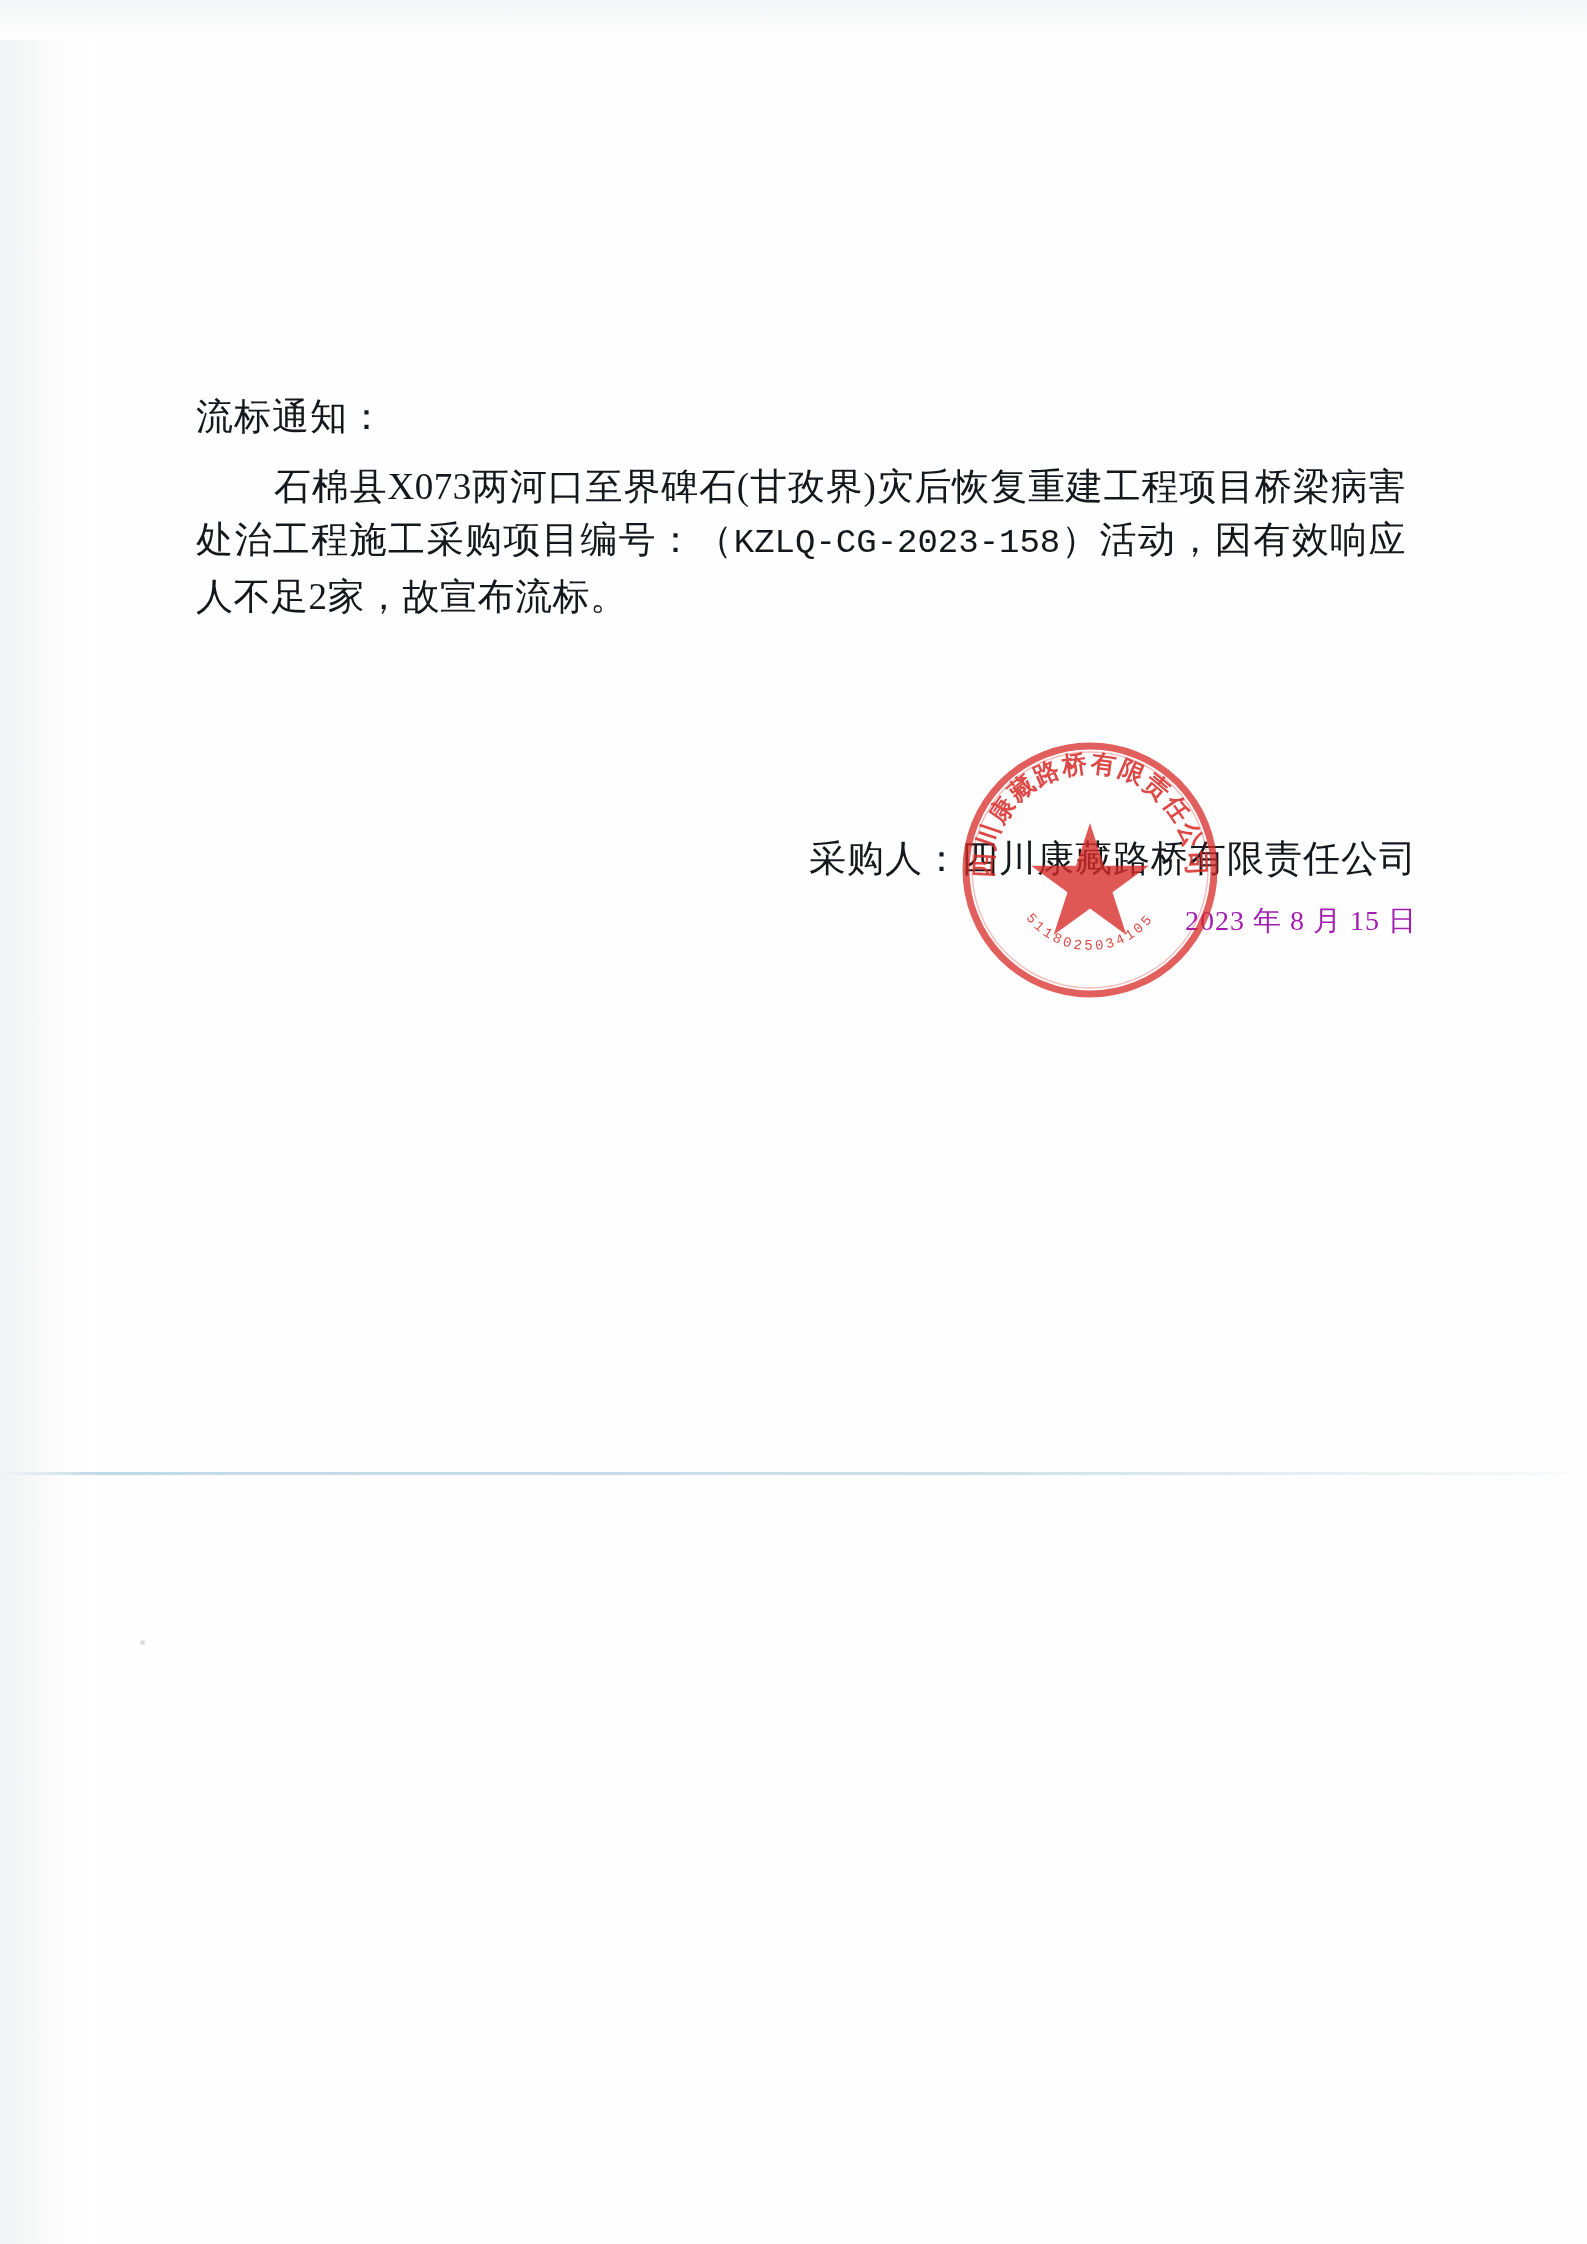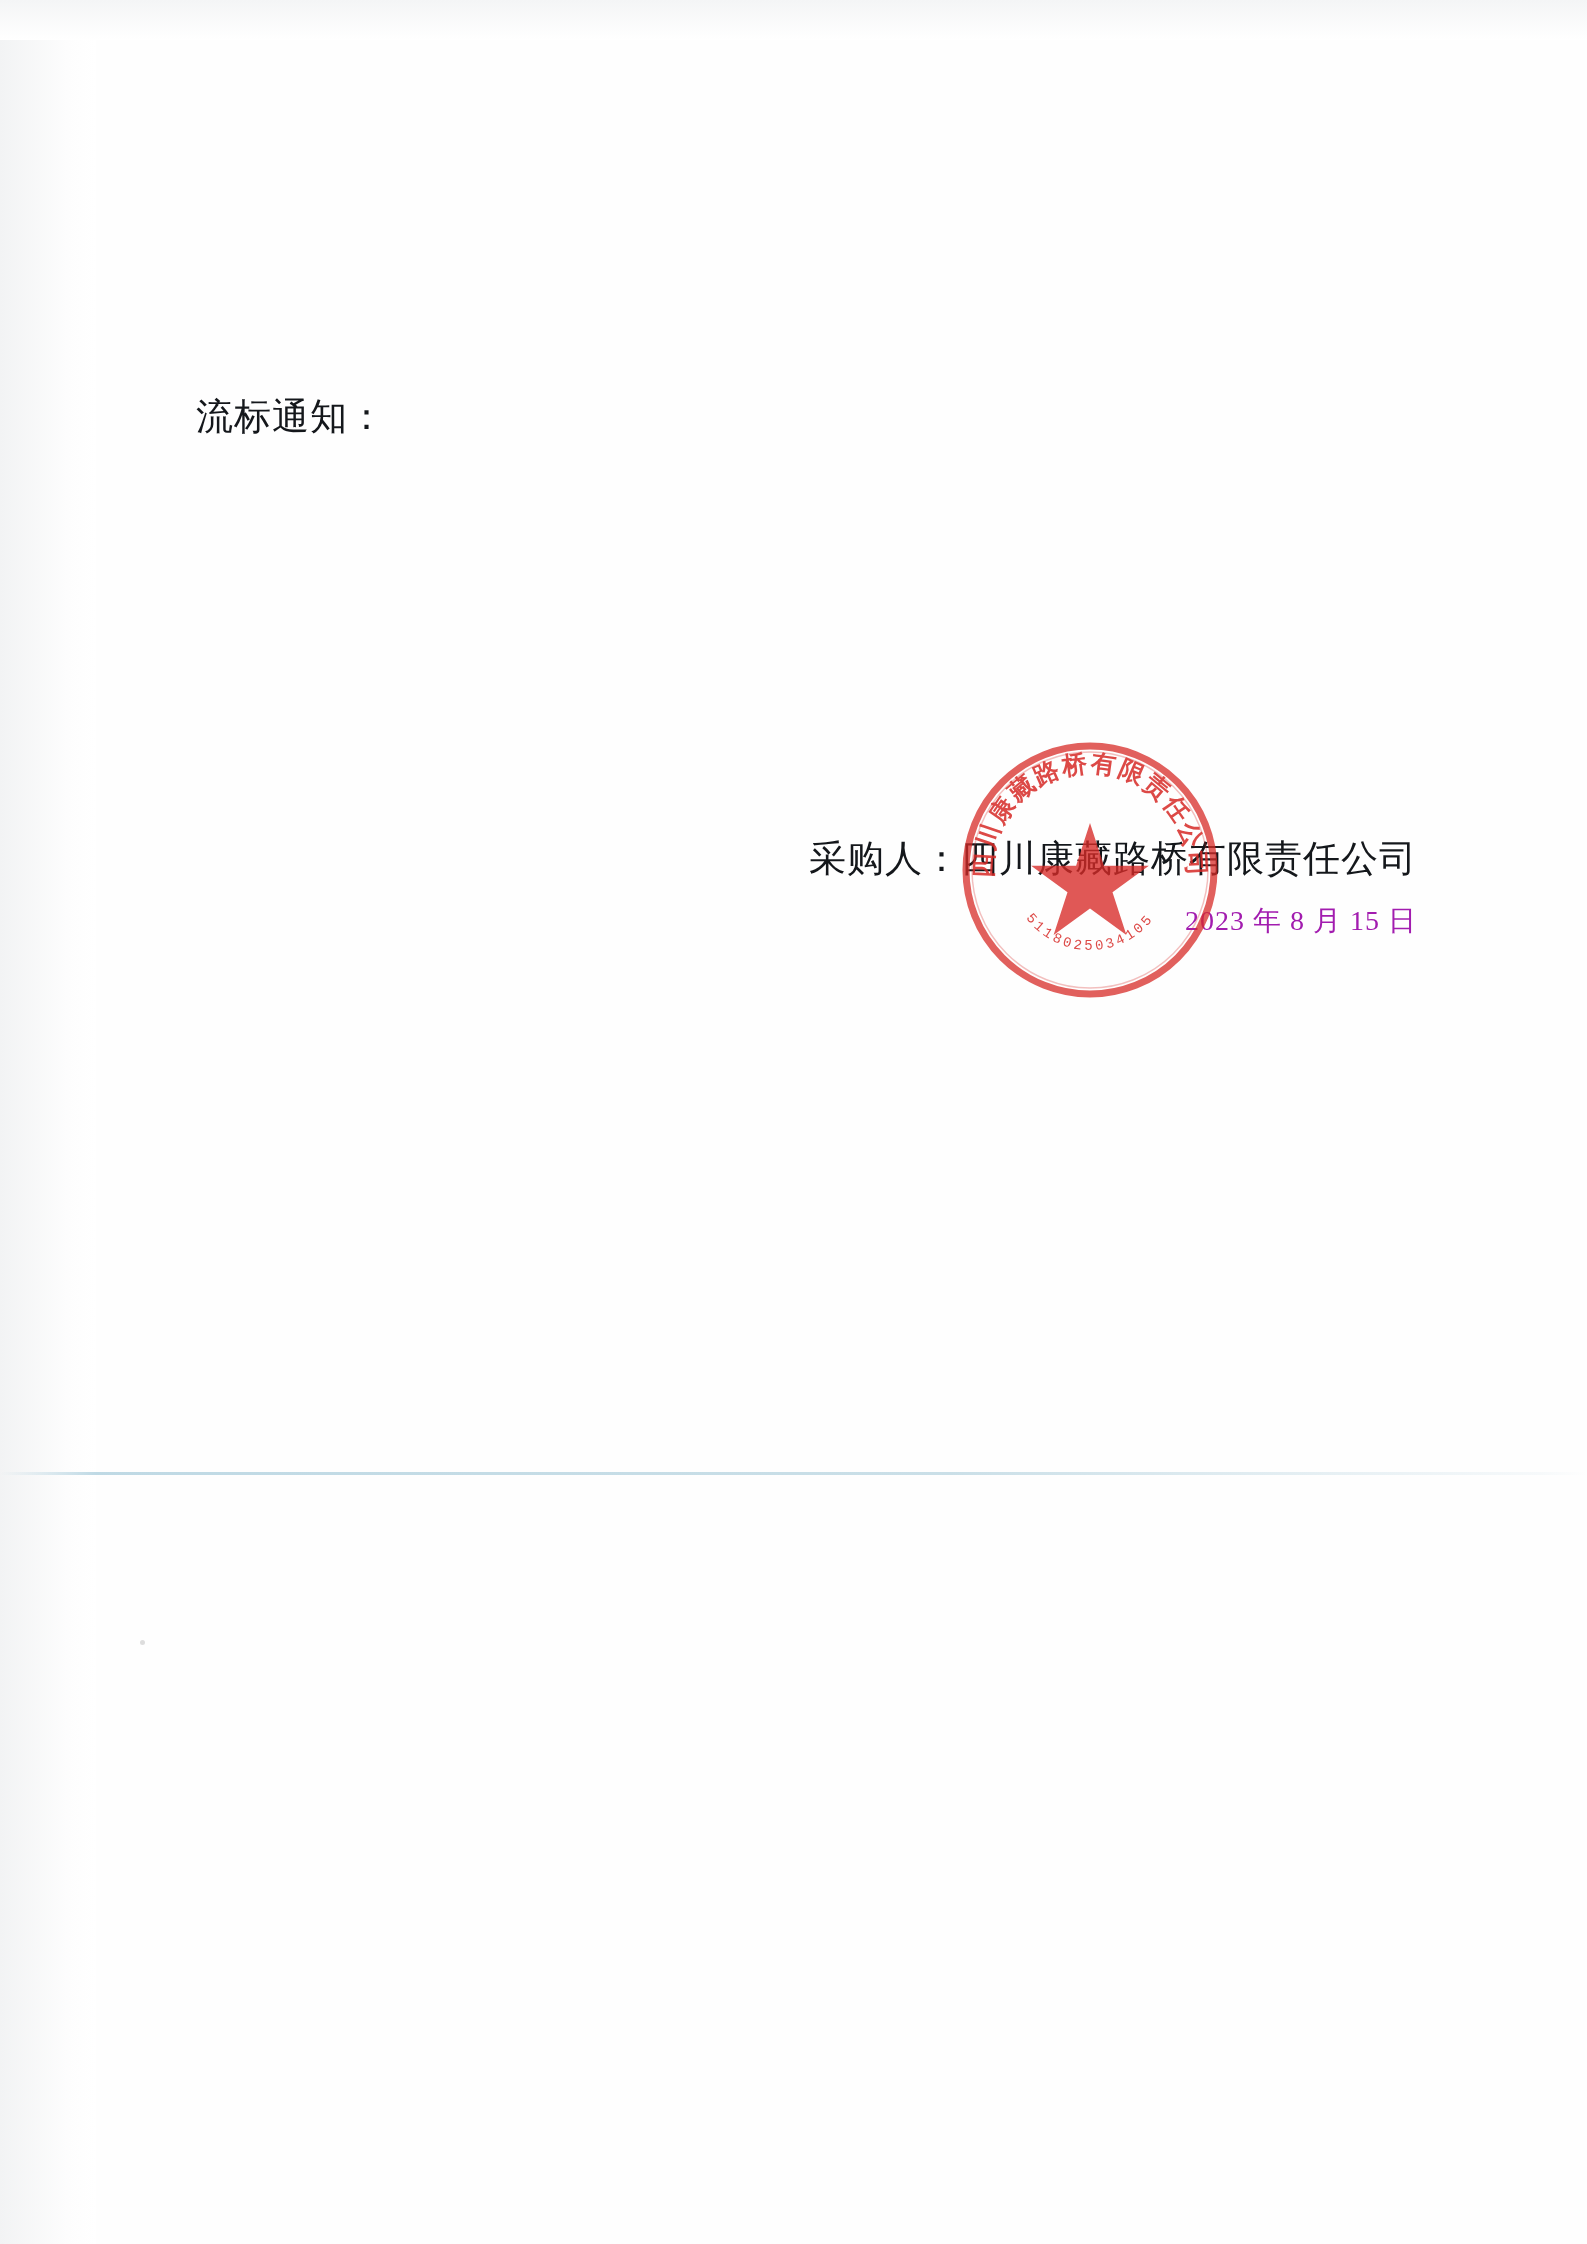--- a/index.html
+++ b/index.html
@@ -159,20 +159,23 @@
   <div class="scan-edge-left"></div>
   <div class="scan-edge-top"></div>
   <div class="scan-fold-line"></div>
   <div class="scan-speck" style="left:140px; top:1640px;"></div>
 
   <div id="doc-body">
 
 
     <div class="salutation">流标通知：</div>
 
+    <div class="body-para">
+      <span>石棉县X073两河口至界碑石(甘孜界)灾后恢复重建工程项目桥梁病害处治工程施工采购项目编号：（</span><span class="mono">KZLQ-CG-2023-158</span><span>）活动，因有效响应人不足2家，故宣布流标。</span>
+    </div>
 
     <div class="signature-block">
       <div class="sig-line">采购人：四川康藏路桥有限责任公司</div>
       <div class="sig-date">2023 年 8 月 15 日</div>
     </div>
 
     <div id="seal">
       <svg viewBox="0 0 270 270" xmlns="http://www.w3.org/2000/svg" aria-hidden="true">
         <defs>
           <path id="ringPath" d="M 135,135 m -98,0 a 98,98 0 1,1 196,0 a 98,98 0 1,1 -196,0"></path>

